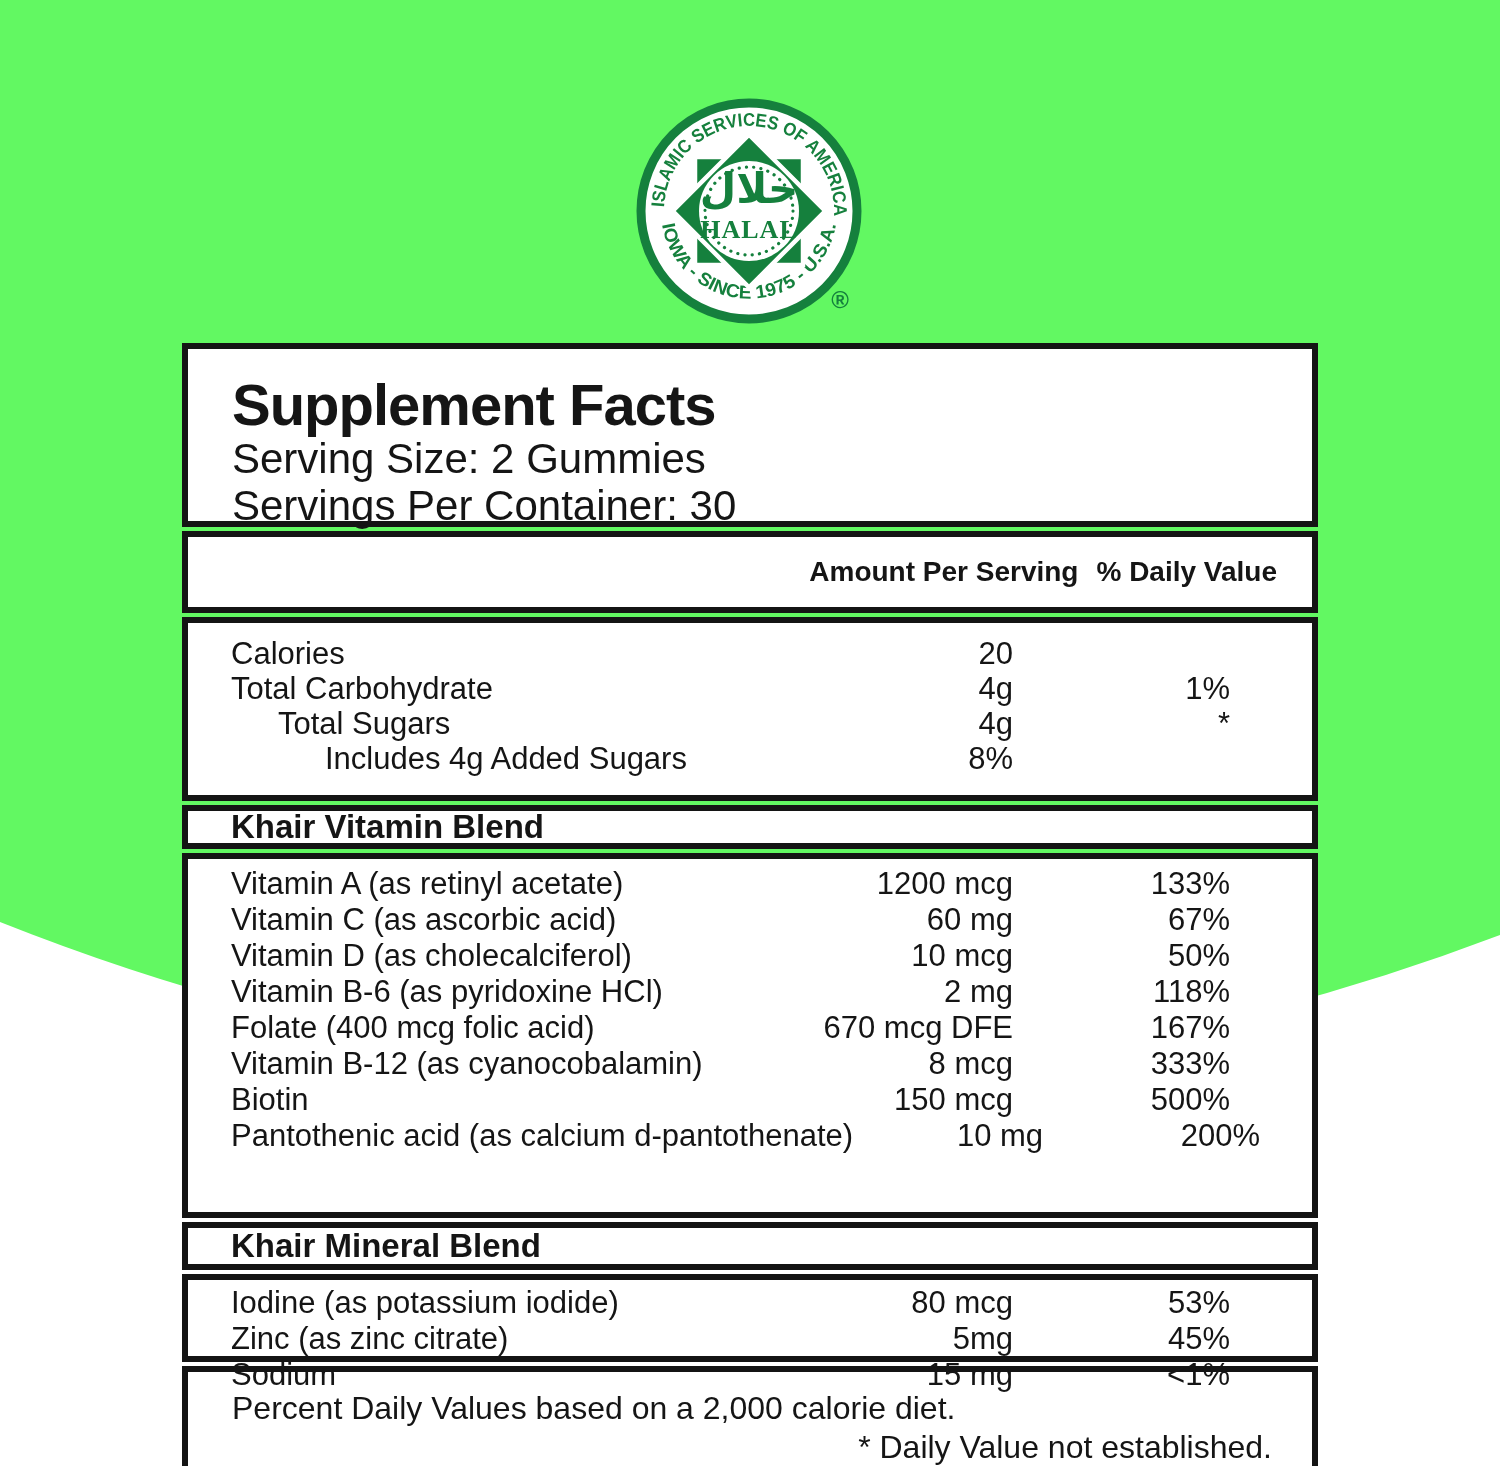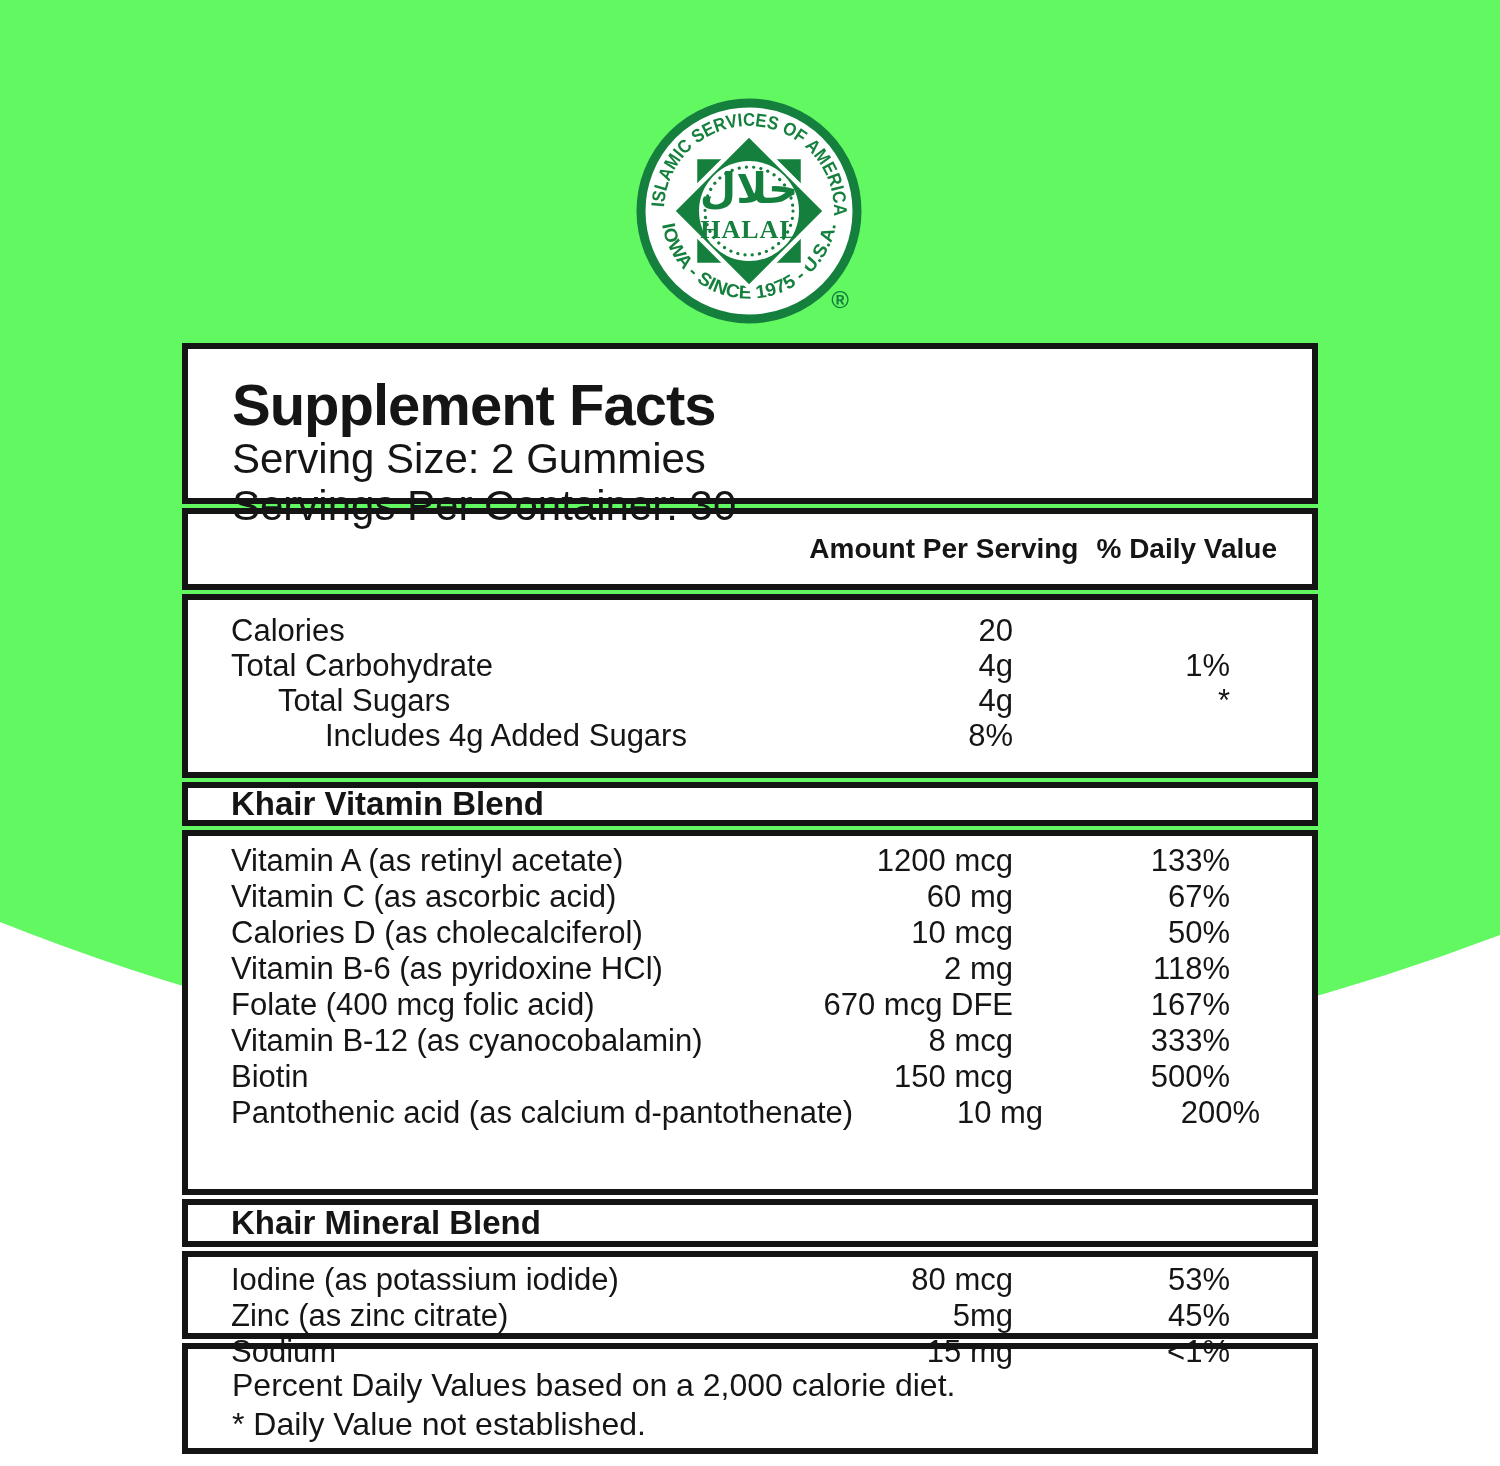--- a/index.html
+++ b/index.html
@@ -18,21 +18,21 @@
   }
   .box{
     box-sizing:border-box;
     border:6px solid #141414;
     background:#ffffff;
     width:100%;
     margin-bottom:4px;
   }
   .box:last-child{margin-bottom:18px;}
 
-  .box-title{height:161px;padding:26px 30px 0 44px;}
+  .box-title{height:184px;padding:26px 30px 0 44px;}
   .lbl-title{font-size:58px;font-weight:bold;letter-spacing:-1px;line-height:60px;}
   .lbl-sub{font-size:42px;line-height:47px;}
 
   .box-colhead{height:82px;display:flex;align-items:center;justify-content:flex-end;gap:18px;padding-right:35px;font-size:28px;font-weight:bold;}
 
   .box-macros{height:184px;padding-top:13px;}
   .box-vitamins{height:365px;padding-top:7px;}
   .box-minerals{height:88px;padding-top:5px;}
 
   .sect-head{height:44px;display:flex;align-items:center;padding-left:43px;font-size:33px;font-weight:bold;}
@@ -44,21 +44,21 @@
     padding:0 82px 0 43px;
     font-size:31px;line-height:36px;
     white-space:nowrap;
   }
   .box-macros .row{line-height:35px;}
   .cell-amt,.cell-dv{text-align:right;}
   .row.ind1 .cell-name{padding-left:47px;}
   .row.ind2 .cell-name{padding-left:94px;}
 
   .box-footer{height:111px;padding:17px 40px 0 44px;font-size:32px;line-height:39px;}
-  .footnote2{text-indent:-10px;padding-left:10px;}
+  .footnote2{text-indent:-10px;padding-left:10px;text-align:right;}
 </style>
 </head>
 <body>
 
 <svg class="bg-svg" width="1500" height="1466" viewBox="0 0 1500 1466" aria-hidden="true">
   <path d="M0,0 H1500 V935 Q750,1220 0,922 Z" fill="#62F862"></path>
 </svg>
 
 <svg class="logo" viewBox="0 0 250 250">
   <circle cx="125" cy="122" r="108" fill="#ffffff" stroke="#15803D" stroke-width="9"></circle>
@@ -126,21 +126,21 @@
         <span class="cell-name">Vitamin A (as retinyl acetate)</span>
         <span class="cell-amt">1200 mcg</span>
         <span class="cell-dv">133%</span>
       </div>
       <div class="row">
         <span class="cell-name">Vitamin C (as ascorbic acid)</span>
         <span class="cell-amt">60 mg</span>
         <span class="cell-dv">67%</span>
       </div>
       <div class="row">
-        <span class="cell-name">Calories D (as cholecalciferol)</span>
+        <span class="cell-name">Vitamin D (as cholecalciferol)</span>
         <span class="cell-amt">10 mcg</span>
         <span class="cell-dv">50%</span>
       </div>
       <div class="row">
         <span class="cell-name">Vitamin B-6 (as pyridoxine HCl)</span>
         <span class="cell-amt">2 mg</span>
         <span class="cell-dv">118%</span>
       </div>
       <div class="row">
         <span class="cell-name">Folate (400 mcg folic acid)</span>

